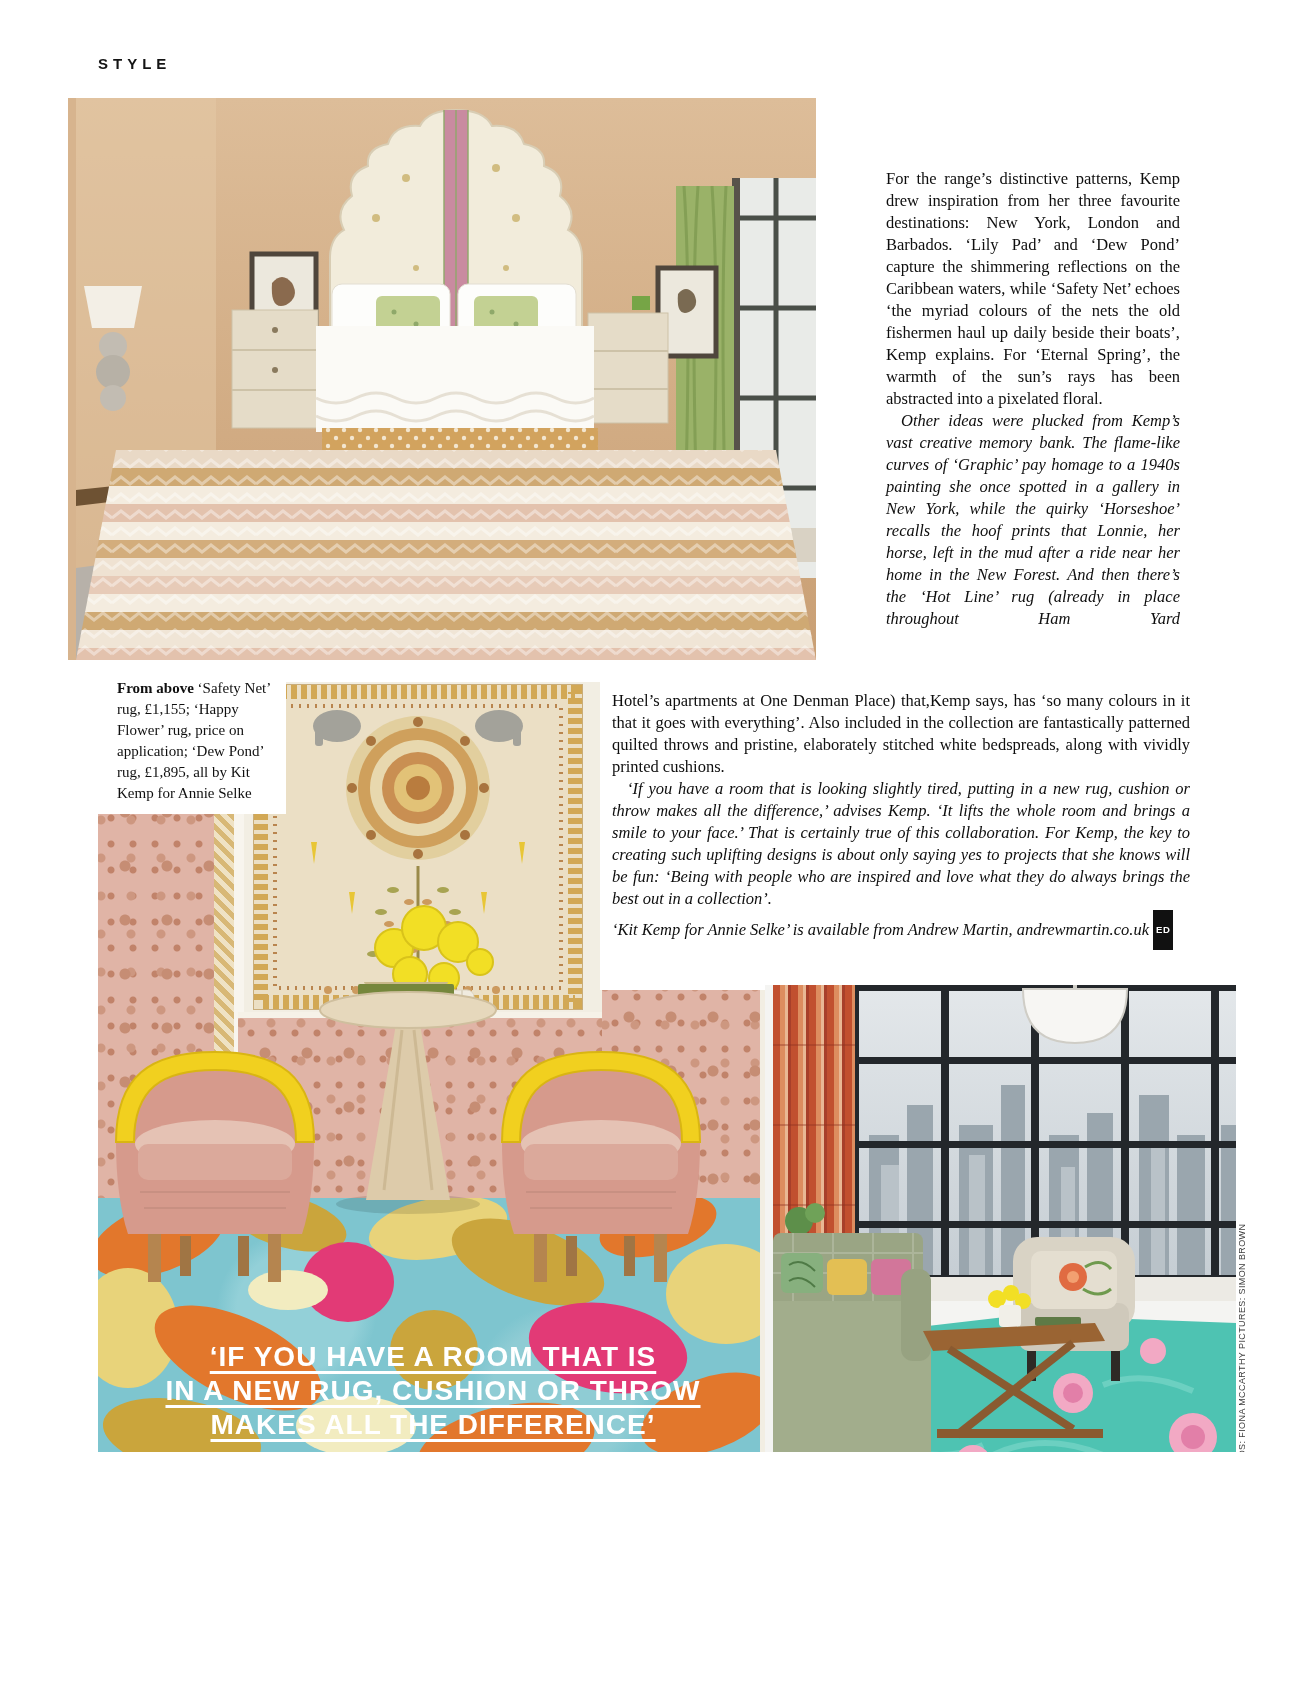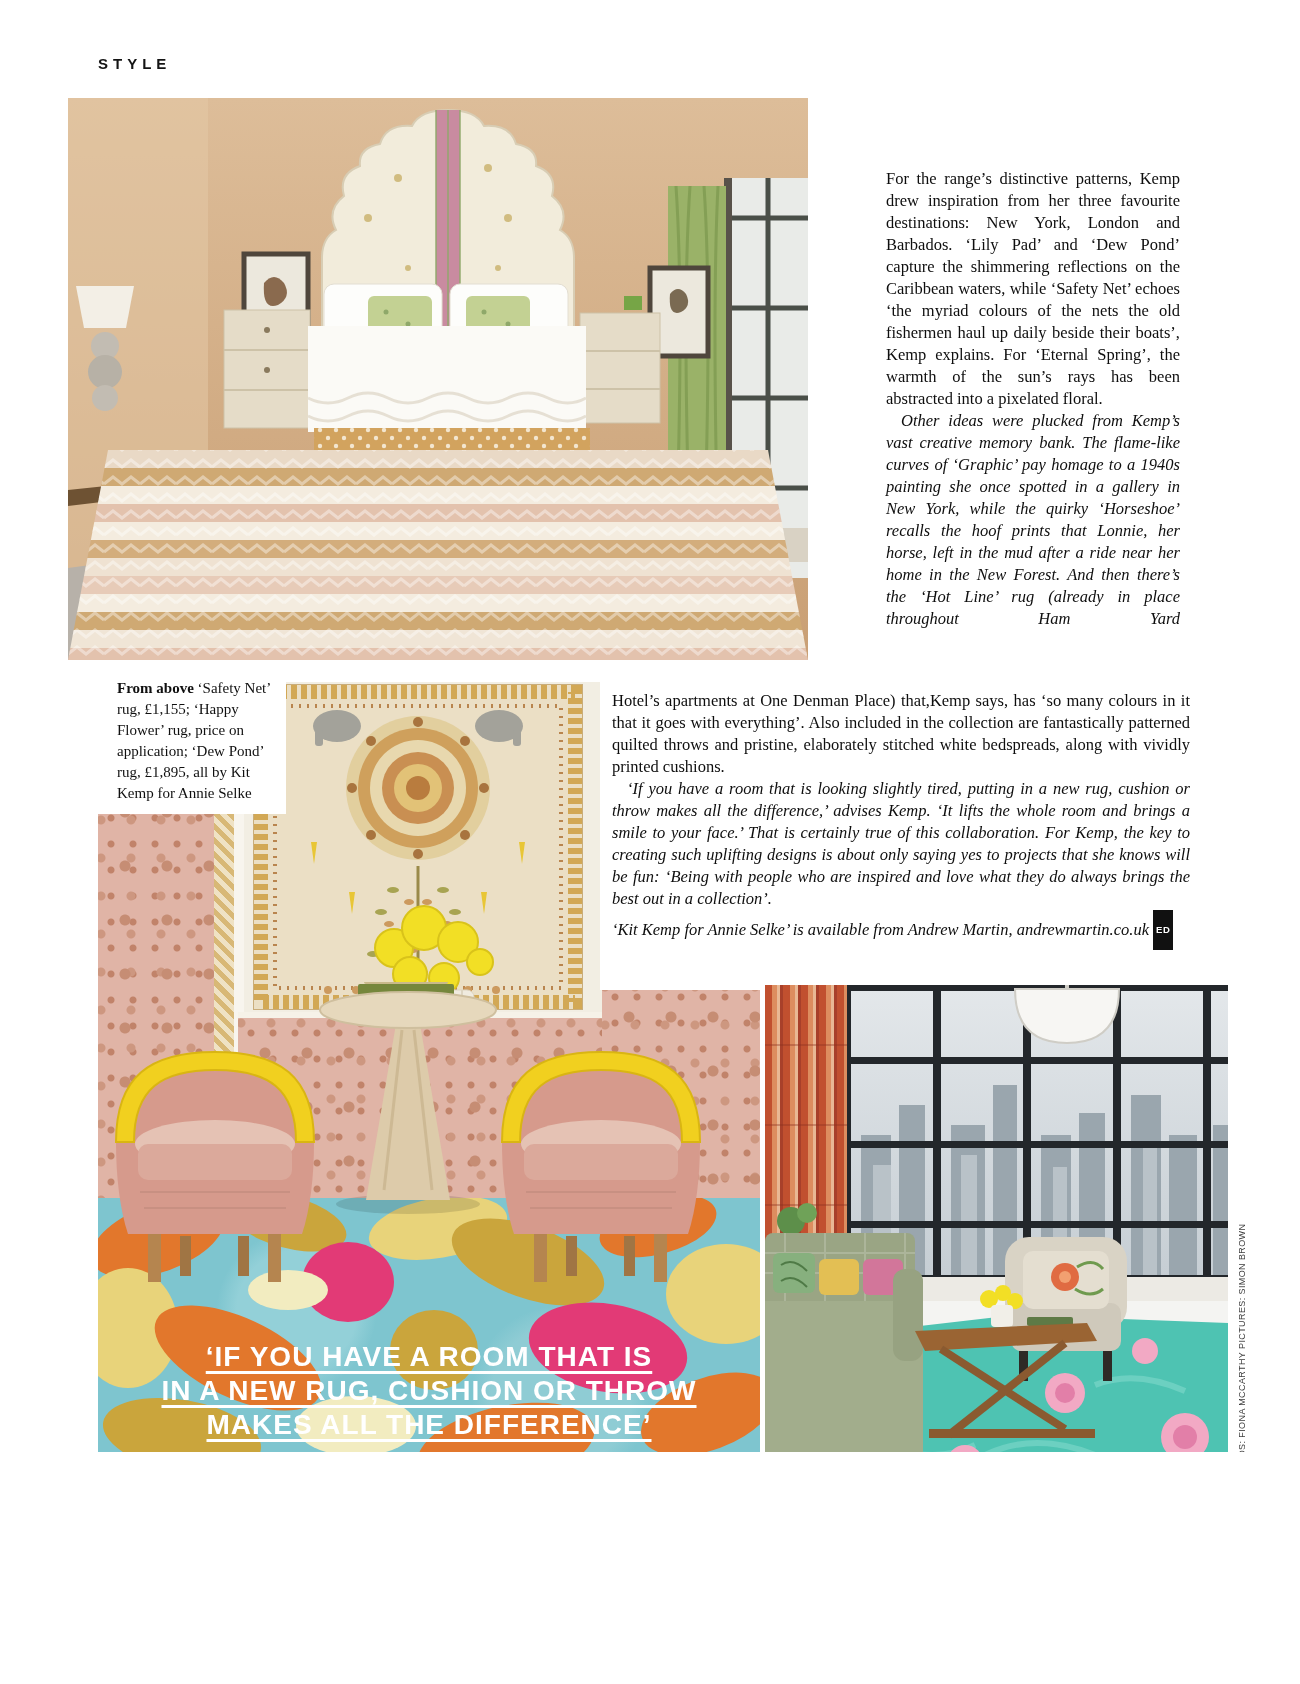--- a/index.html
+++ b/index.html
@@ -5,21 +5,21 @@
   html,body{margin:0;padding:0;background:#ffffff;}
   #page{position:relative;width:1300px;height:1452px;background:#ffffff;overflow:hidden;
         font-family:"Liberation Serif",serif;color:#111;}
   .abs{position:absolute;}
 
   
   .style-label{left:98px;top:55px;font-family:"Liberation Sans",sans-serif;
     font-weight:bold;font-size:15px;letter-spacing:5px;color:#141414;}
 
   
-  .photo{overflow:hidden;}
+  .photo{overflow:hidden;padding-left:8px;}
   #bedroom{left:68px;top:98px;width:740px;height:562px;background:#d7b48e;}
   #sitting{left:98px;top:682px;width:662px;height:798px;background:#f2eee3;}
   #living{left:765px;top:985px;width:463px;height:495px;background:#f4f4f2;}
   .mask-patch{left:600px;top:682px;width:172px;height:308px;background:#ffffff;}
 
   
   .caption-box{left:98px;top:633px;width:188px;min-height:138px;background:#ffffff;
     padding:13px 14px 10px 19px;box-sizing:border-box;font-size:15px;line-height:21px;color:#101010;margin-top:32px;}
   .caption-box b{font-weight:bold;}
 

